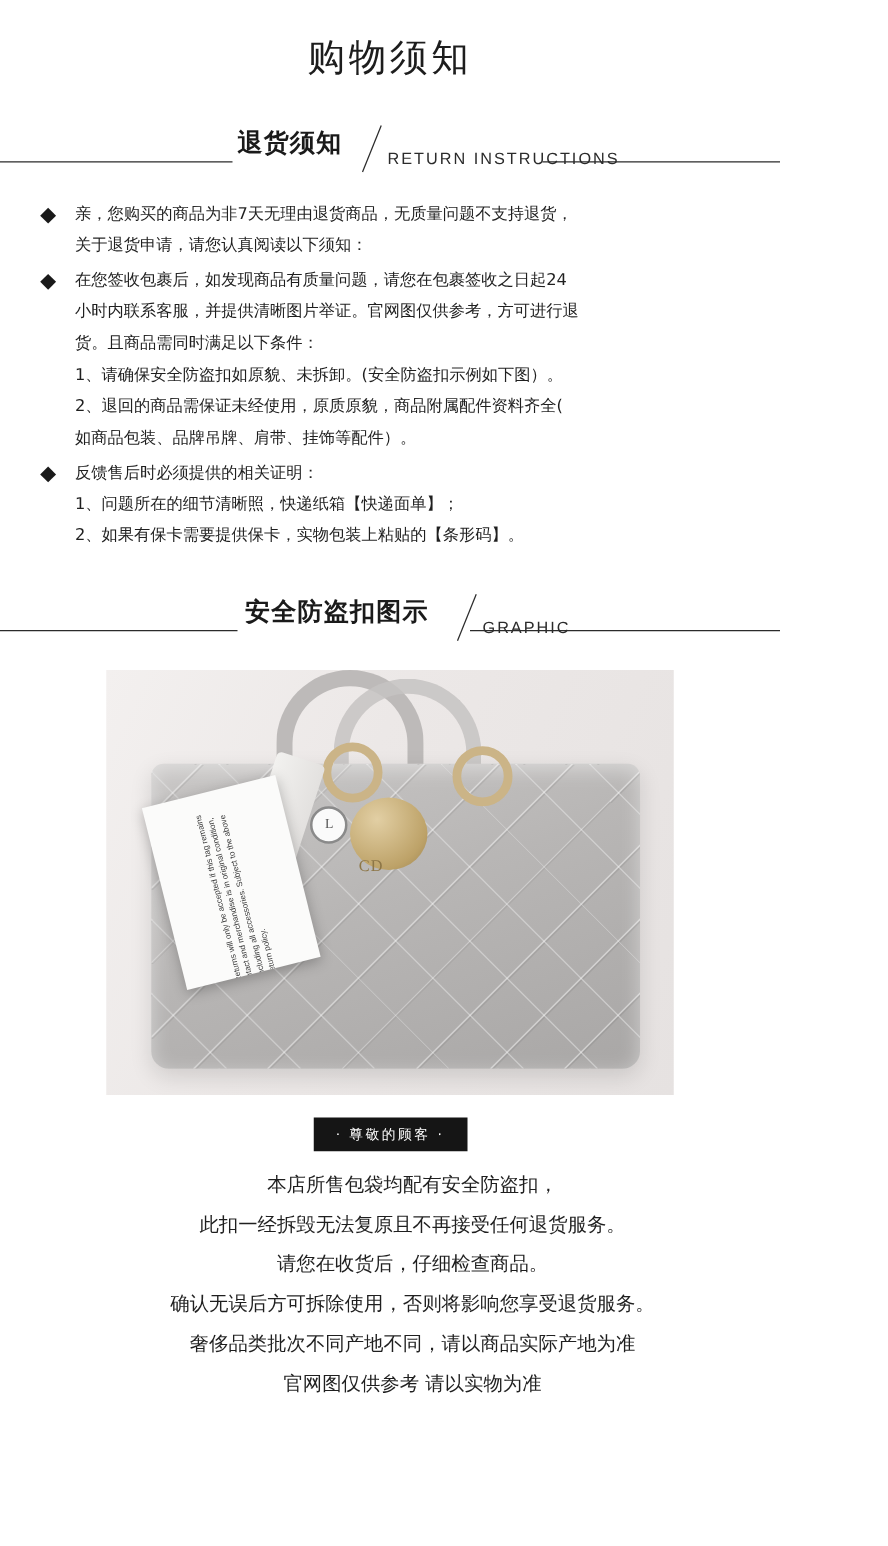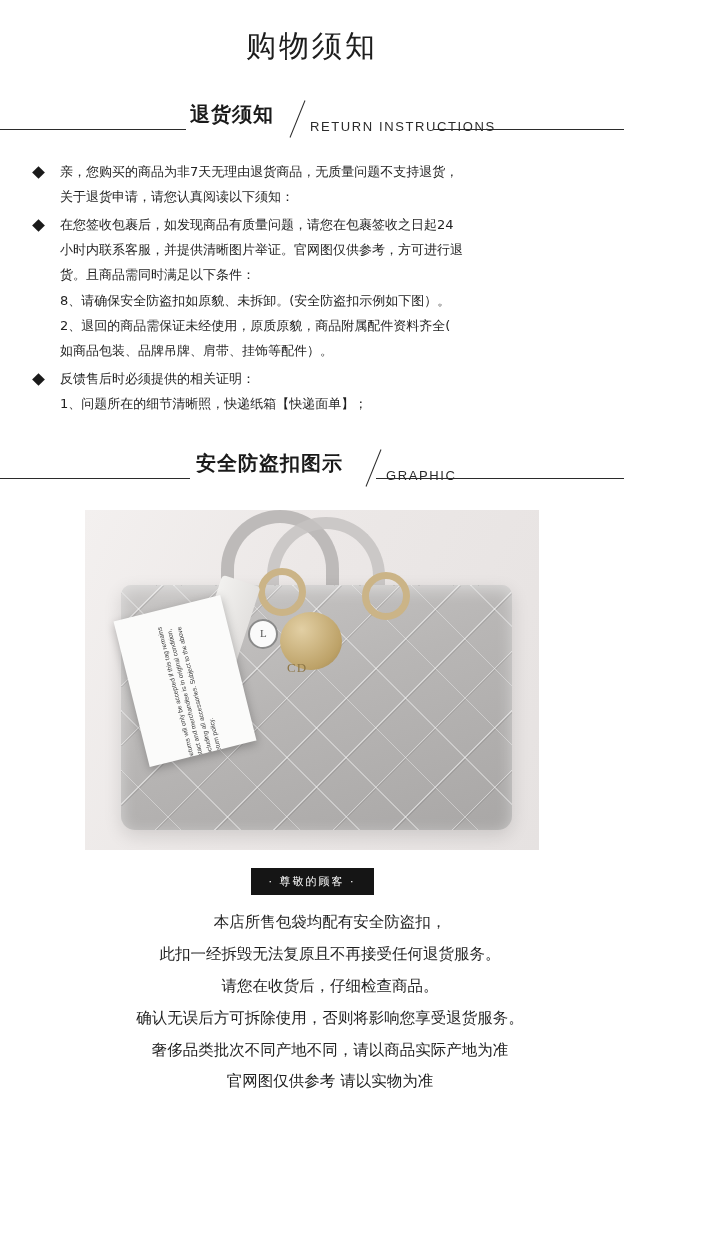--- a/index.html
+++ b/index.html
@@ -299,29 +299,30 @@
       <span class="diamond"></span>
       <span class="term-line">亲，您购买的商品为非7天无理由退货商品，无质量问题不支持退货，</span>
       <span class="term-line">关于退货申请，请您认真阅读以下须知：</span>
     </div>
 
     <div class="term-block">
       <span class="diamond"></span>
       <span class="term-line">在您签收包裹后，如发现商品有质量问题，请您在包裹签收之日起24</span>
       <span class="term-line">小时内联系客服，并提供清晰图片举证。官网图仅供参考，方可进行退</span>
       <span class="term-line">货。且商品需同时满足以下条件：</span>
-      <span class="sub-line">8、请确保安全防盗扣如原貌、未拆卸。(安全防盗扣示例如下图）。</span>
+      <span class="sub-line">1、请确保安全防盗扣如原貌、未拆卸。(安全防盗扣示例如下图）。</span>
       <span class="sub-line">2、退回的商品需保证未经使用，原质原貌，商品附属配件资料齐全(</span>
       <span class="sub-line">如商品包装、品牌吊牌、肩带、挂饰等配件）。</span>
     </div>
 
     <div class="term-block">
       <span class="diamond"></span>
       <span class="term-line">反馈售后时必须提供的相关证明：</span>
       <span class="sub-line">1、问题所在的细节清晰照，快递纸箱【快递面单】；</span>
+      <span class="sub-line">2、如果有保卡需要提供保卡，实物包装上粘贴的【条形码】。</span>
     </div>
 
   </div>
 
   <div class="section-head" id="head-graphic">
     <div class="rule-left"></div>
     <div class="cn">安全防盗扣图示</div>
     <div class="slash"></div>
     <div class="en">GRAPHIC</div>
     <div class="rule-right"></div>

